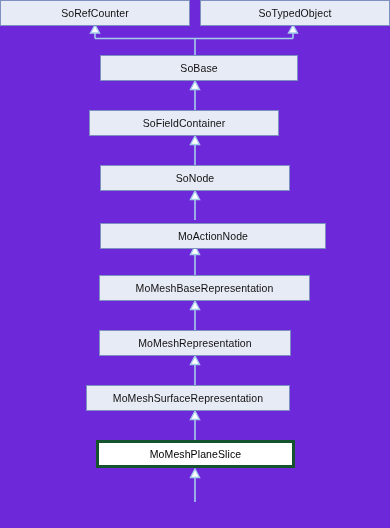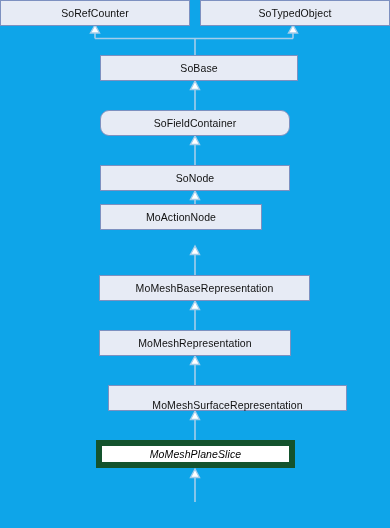--- a/index.html
+++ b/index.html
@@ -9,21 +9,21 @@
     background: #ffffff;
   }
   body {
     font-family: "Liberation Sans", sans-serif;
   }
   #diagram {
     position: relative;
     width: 390px;
     height: 528px;
     overflow: hidden;
-    background: #0ea5e9;
+    background: #6d28d9;
   }
   #connectors {
     position: absolute;
     left: 0;
     top: 0;
     width: 390px;
     height: 528px;
   }
   .node {
     position: absolute;
@@ -35,23 +35,22 @@
     border: 1px solid #7d90c0;
     color: #101010;
     font-size: 10.5px;
     line-height: 1;
     letter-spacing: 0.1px;
     white-space: nowrap;
     z-index: 2;
   }
   .node.current {
     background: #ffffff;
-    border: 6px solid #14532d;
+    border: 3px solid #14532d;
     color: #000000;
-    font-style: italic;
   }
   .node-label {
     display: block;
     pointer-events: none;
   }
 </style>
 </head>
 <body>
 
 <div id="diagram">
@@ -111,35 +110,35 @@
 
   <div class="node" style="left: 0px; top: 0px; width: 190px; height: 26px;">
     <span class="node-label">SoRefCounter</span>
   </div>
   <div class="node" style="left: 200px; top: 0px; width: 190px; height: 26px;">
     <span class="node-label">SoTypedObject</span>
   </div>
   <div class="node" style="left: 100px; top: 55px; width: 198px; height: 26px;">
     <span class="node-label">SoBase</span>
   </div>
-  <div class="node" style="left: 100px; top: 110px; width: 190px; height: 26px; border-radius: 9px;">
+  <div class="node" style="left: 89px; top: 110px; width: 190px; height: 26px;">
     <span class="node-label">SoFieldContainer</span>
   </div>
   <div class="node" style="left: 100px; top: 165px; width: 190px; height: 26px;">
     <span class="node-label">SoNode</span>
   </div>
-  <div class="node" style="left: 100px; top: 204px; width: 162px; height: 26px; justify-content: center;">
+  <div class="node" style="left: 100px; top: 223px; width: 226px; height: 26px; justify-content: center;">
     <span class="node-label">MoActionNode</span>
   </div>
   <div class="node" style="left: 99px; top: 275px; width: 211px; height: 26px;">
     <span class="node-label">MoMeshBaseRepresentation</span>
   </div>
   <div class="node" style="left: 99px; top: 330px; width: 192px; height: 26px; align-items: center;">
     <span class="node-label">MoMeshRepresentation</span>
   </div>
-  <div class="node" style="left: 108px; top: 385px; width: 239px; height: 26px; align-items: flex-end;">
+  <div class="node" style="left: 86px; top: 385px; width: 204px; height: 26px;">
     <span class="node-label">MoMeshSurfaceRepresentation</span>
   </div>
   <div class="node current" style="left: 96px; top: 440px; width: 199px; height: 28px;">
     <span class="node-label">MoMeshPlaneSlice</span>
   </div>
 
 </div>
 
 </body></html>

